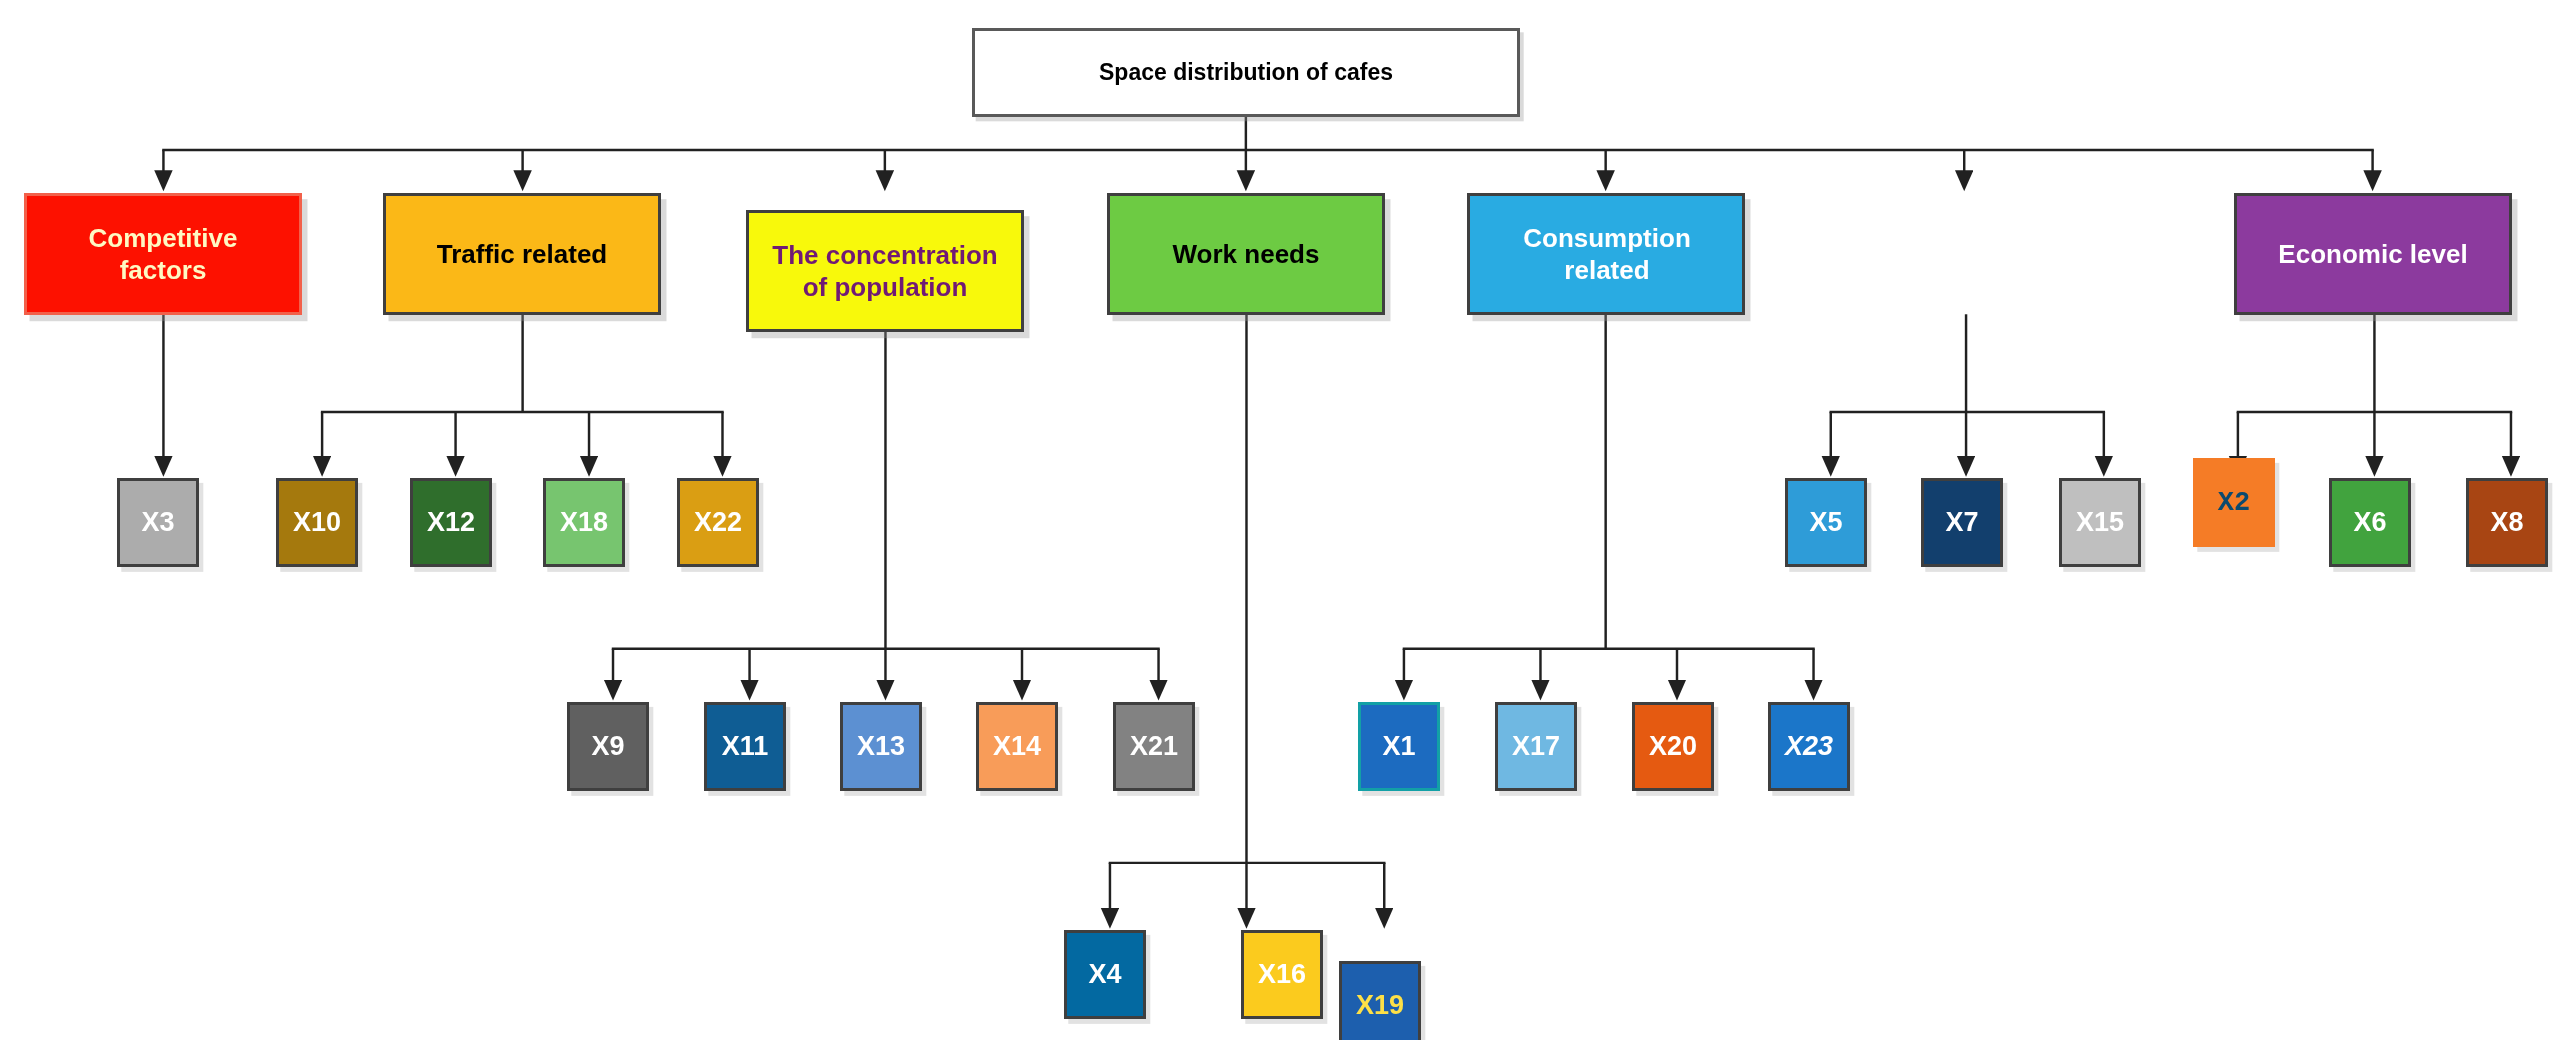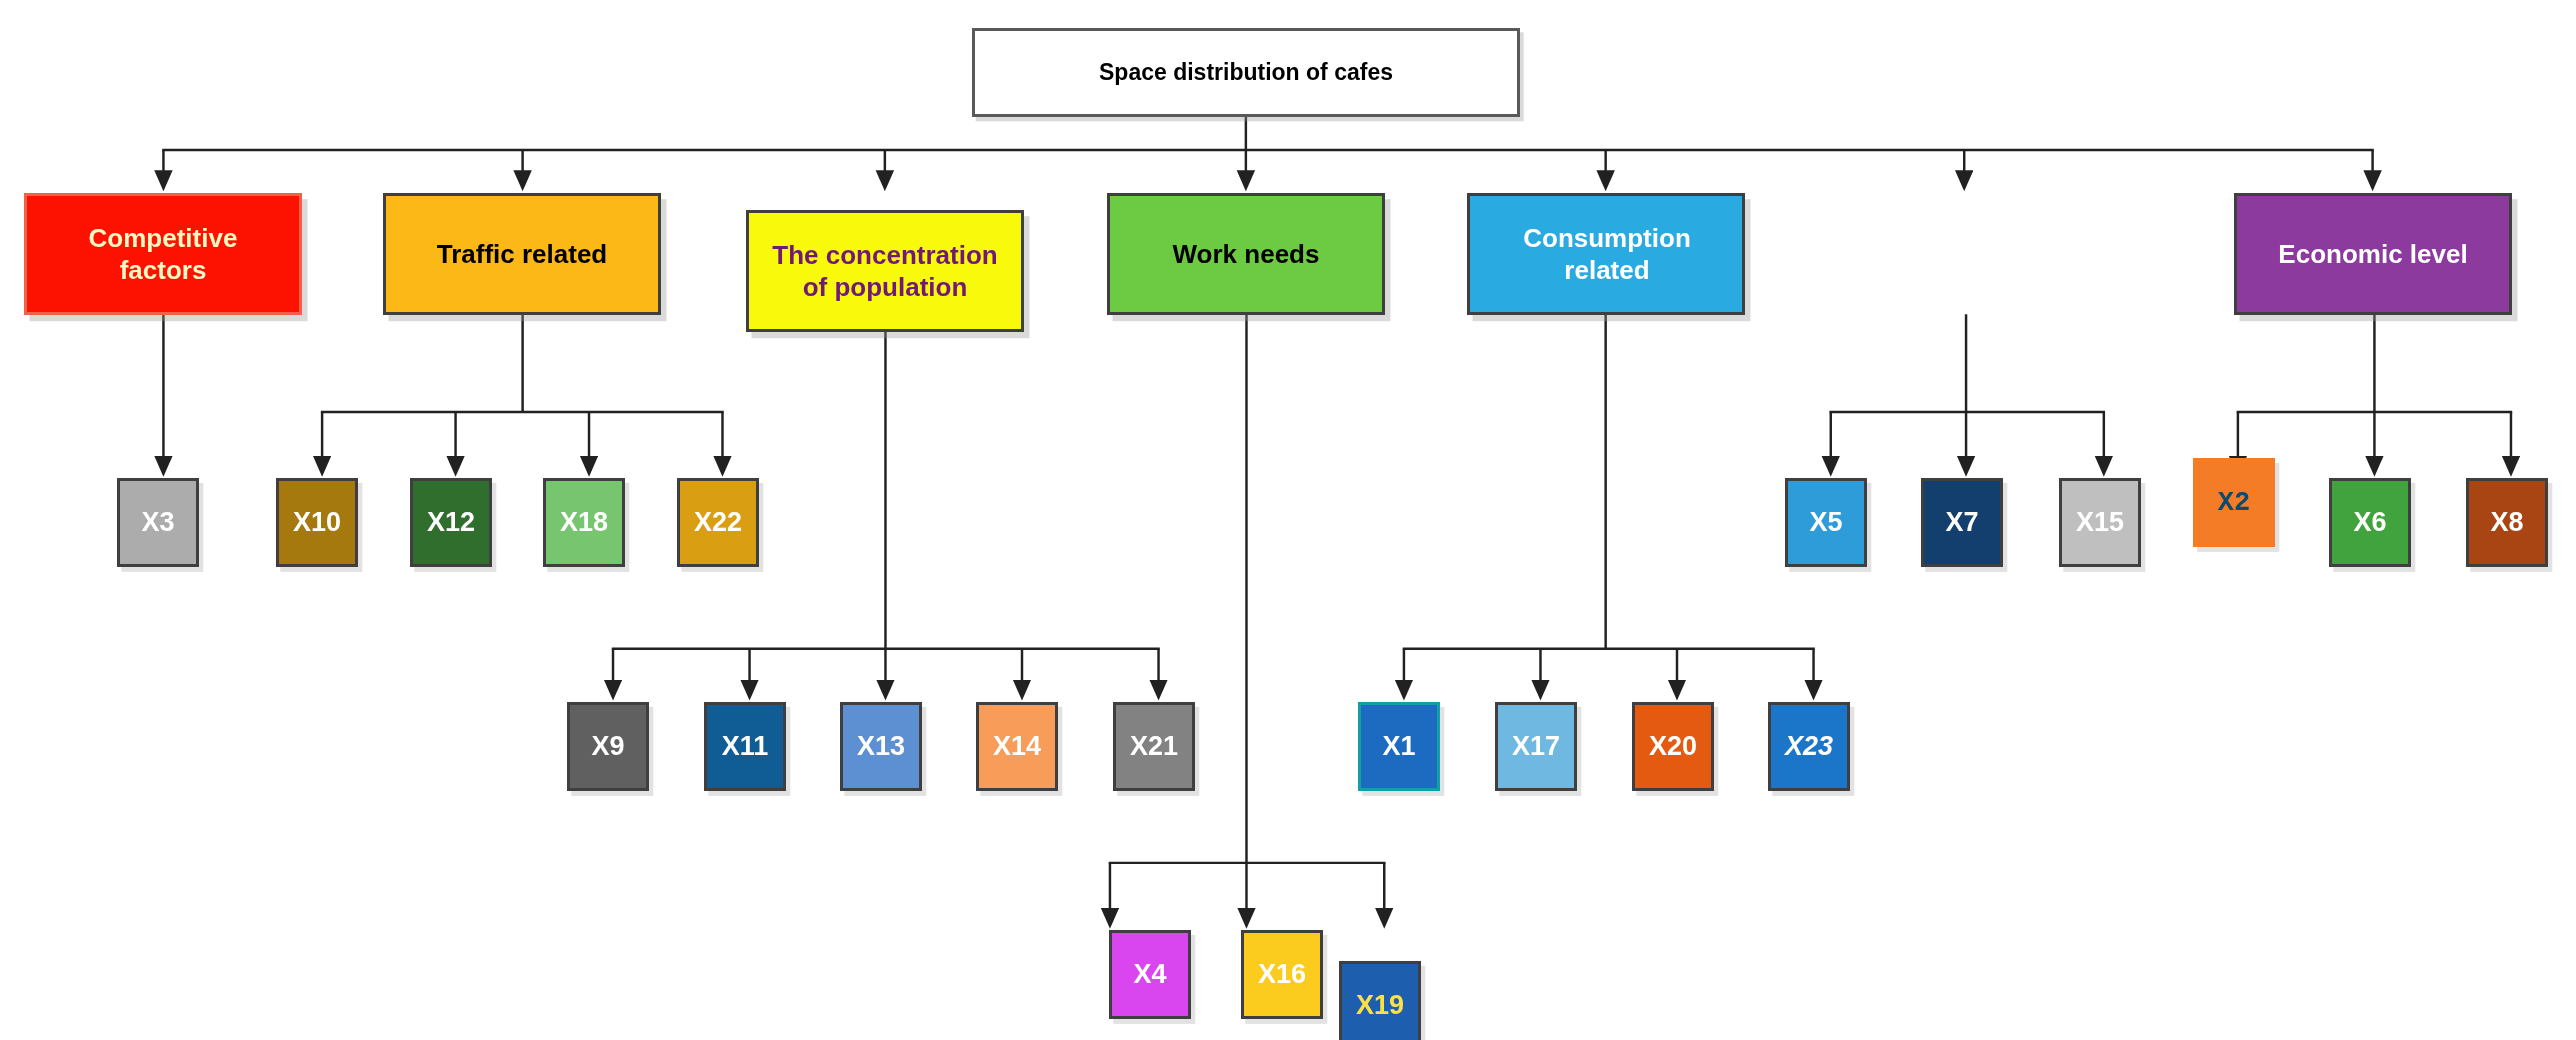--- a/index.html
+++ b/index.html
@@ -150,18 +150,18 @@
   <div class="node leaf" style="left: 704px; top: 702px; background-color: rgb(15, 93, 148); color: rgb(255, 255, 255); border-color: rgb(63, 63, 63);">X11</div>
   <div class="node leaf" style="left: 840px; top: 702px; background-color: rgb(92, 144, 210); color: rgb(255, 255, 255); border-color: rgb(63, 63, 63);">X13</div>
   <div class="node leaf" style="left: 976px; top: 702px; background-color: rgb(248, 156, 89); color: rgb(255, 255, 255); border-color: rgb(63, 63, 63);">X14</div>
   <div class="node leaf" style="left: 1113px; top: 702px; background-color: rgb(130, 130, 130); color: rgb(255, 255, 255); border-color: rgb(63, 63, 63);">X21</div>
 
   <div class="node leaf" style="left: 1358px; top: 702px; background-color: rgb(28, 107, 192); color: rgb(255, 255, 255); border-color: rgb(18, 160, 166);">X1</div>
   <div class="node leaf" style="left: 1495px; top: 702px; background-color: rgb(111, 184, 226); color: rgb(255, 255, 255); border-color: rgb(63, 63, 63);">X17</div>
   <div class="node leaf" style="left: 1632px; top: 702px; background-color: rgb(229, 90, 17); color: rgb(255, 255, 255); border-color: rgb(63, 63, 63);">X20</div>
   <div class="node leaf" style="left: 1768px; top: 702px; background-color: rgb(27, 118, 201); color: rgb(255, 255, 255); border-color: rgb(63, 63, 63); font-style: italic;">X23</div>
 
-  <div class="node leaf" style="left: 1064px; top: 930px; background-color: #d946ef; color: rgb(255, 255, 255); border-color: rgb(63, 63, 63); margin-left: 45px;">X4</div>
+  <div class="node leaf" style="left: 1064px; top: 930px; background-color: #0369a1; color: rgb(255, 255, 255); border-color: rgb(63, 63, 63);">X4</div>
   <div class="node leaf" style="left: 1201px; top: 930px; background-color: rgb(251, 203, 30); color: rgb(255, 255, 255); border-color: rgb(63, 63, 63); margin-left: 40px;">X16</div>
   <div class="node leaf" style="left: 1339px; top: 961px; background-color: rgb(29, 95, 174); color: #fde047; border-color: rgb(63, 63, 63);">X19</div>
 
 </div>
 
 
 </body></html>

